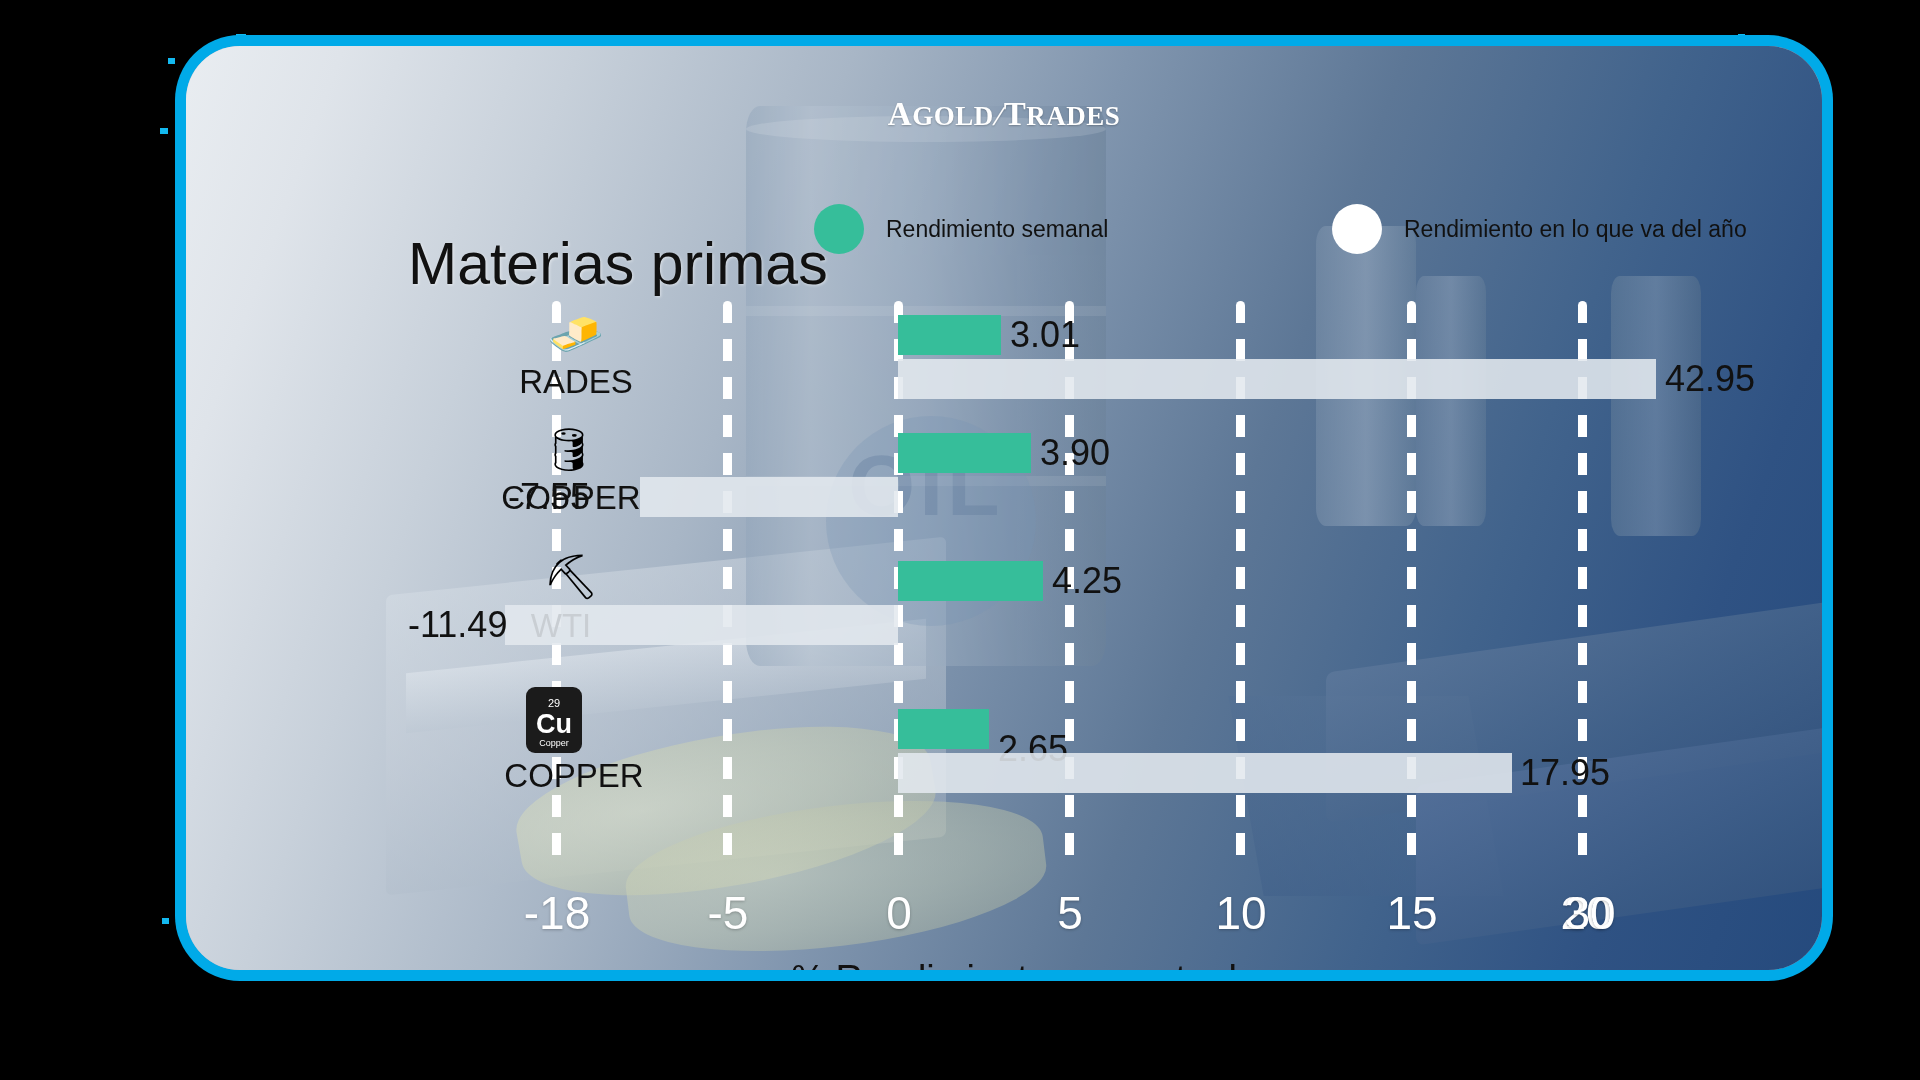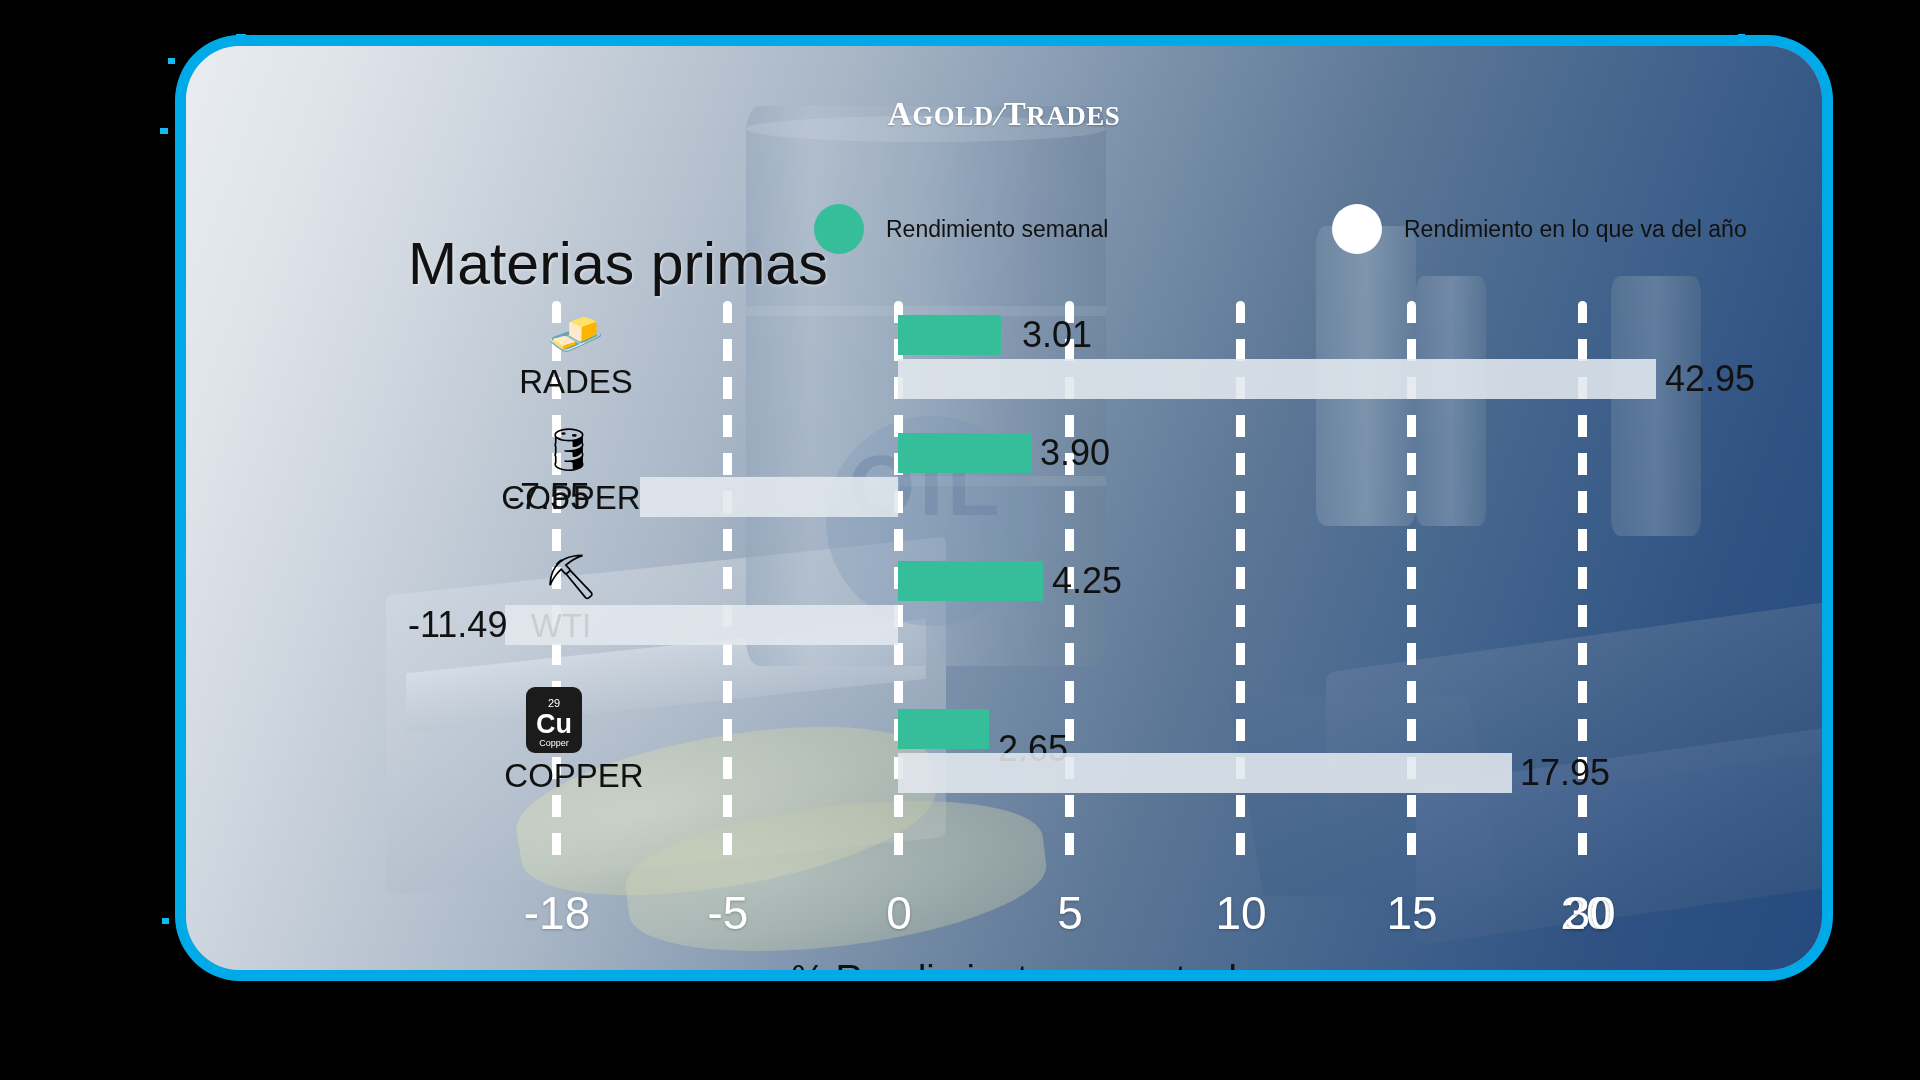--- a/index.html
+++ b/index.html
@@ -204,21 +204,21 @@
         <div class="gridline" style="left:708px"></div>
         <div class="gridline" style="left:879px"></div>
         <div class="gridline" style="left:1050px"></div>
         <div class="gridline" style="left:1221px"></div>
         <div class="gridline" style="left:1392px"></div>
 
         <div class="row" style="top:0px;height:130px;">
           <div class="cat-icon" style="left:345px;top:10px;">🧈</div>
           <div class="cat-label" style="left:300px;top:62px;width:180px;">RADES</div>
           <div class="bar weekly" style="left:712px;top:14px;width:103px;"></div>
-          <div class="bar-val" style="left:824px;top:14px;margin-left:12px;">3.01</div>
+          <div class="bar-val" style="left:824px;top:14px;">3.01</div>
           <div class="bar ytd" style="left:712px;top:58px;width:1470px;max-width:758px;"></div>
           <div class="bar-val" style="left:1479px;top:58px;">42.95</div>
         </div>
 
         <div class="row" style="top:122px;height:130px;">
           <div class="cat-icon" style="left:338px;top:6px;font-size:42px;">🛢</div>
           <div class="cat-label" style="left:290px;top:56px;width:190px;">COPPER</div>
           <div class="bar weekly" style="left:712px;top:10px;width:133px;"></div>
           <div class="bar-val" style="left:854px;top:10px;">3.90</div>
           <div class="bar ytd" style="left:454px;top:54px;width:258px;"></div>

